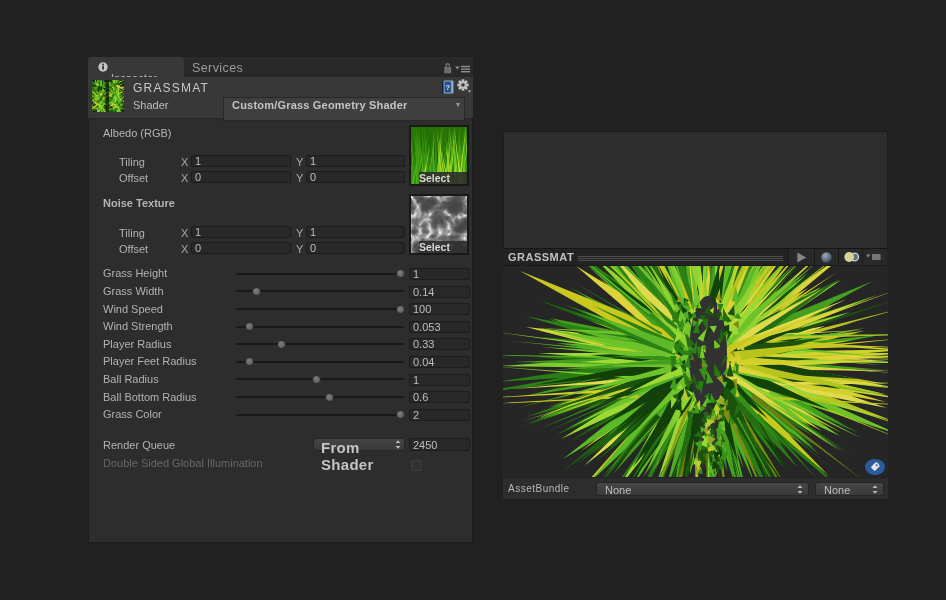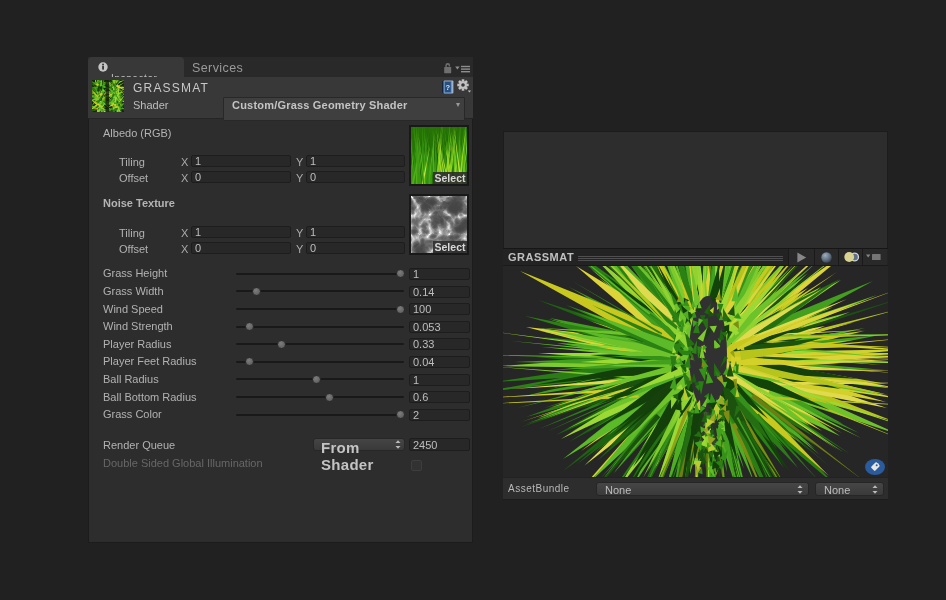--- a/index.html
+++ b/index.html
@@ -4,21 +4,21 @@
 html,body { width:946px; height:600px; background:#212121; font-family:"Liberation Sans",sans-serif; }
 #stage { position:absolute; left:0; top:0; width:946px; height:600px; background:#212121; overflow:hidden; }
 .abs { position:absolute; }
 .abs svg, .ud svg { display:block; }
 .lbl { position:absolute; font-size:11px; color:#b2b2b2; white-space:nowrap; }
 .track { position:absolute; width:168px; height:2px; background:#191919; border-radius:1px; }
 .knob { position:absolute; width:9px; height:9px; border-radius:50%; background:radial-gradient(circle at 40% 35%, #7d7d7d, #565656); border:1px solid #2e2e2e; }
 .vfield { position:absolute; width:61px; height:12px; background:#282828; border:1px solid #1d1d1d; border-radius:2px; font-size:11px; line-height:11px; color:#bdbdbd; padding-left:3px; }
 .ifield { position:absolute; height:12px; background:#282828; border:1px solid #1d1d1d; border-radius:2px; font-size:11px; line-height:11px; color:#bdbdbd; padding-left:3px; }
 .xy { position:absolute; font-size:11px; color:#aaa; }
-.sel { position:absolute; right:0; bottom:0; width:34px; height:12px; background:rgba(44,44,44,0.9); color:#d8d8d8; font-size:10.5px; font-weight:bold; line-height:12px; text-align:center; }
+.sel { position:absolute; right:0; bottom:0; width:48px; height:12px; background:rgba(44,44,44,0.9); color:#d8d8d8; font-size:10.5px; font-weight:bold; line-height:12px; text-align:left; }
 </style></head><body>
 <div id="stage">
 
 <div class="abs" style="left:88px;top:57px;width:385px;height:486px;background:#2d2d2d;border:1px solid #1c1c1c;border-top:none;"></div>
 
 <div class="abs" style="left:88px;top:57px;width:385px;height:20px;background:#292929;"></div>
 <div class="abs" style="left:88px;top:57px;width:96px;height:21px;background:#383838;border-radius:4px 4px 0 0;"></div>
 <div class="abs" style="left:98px;top:62px;">
       <svg width="10" height="10" viewBox="0 0 10 10">
         <circle cx="5" cy="5" r="4.7" fill="#c5c5c5"></circle>

